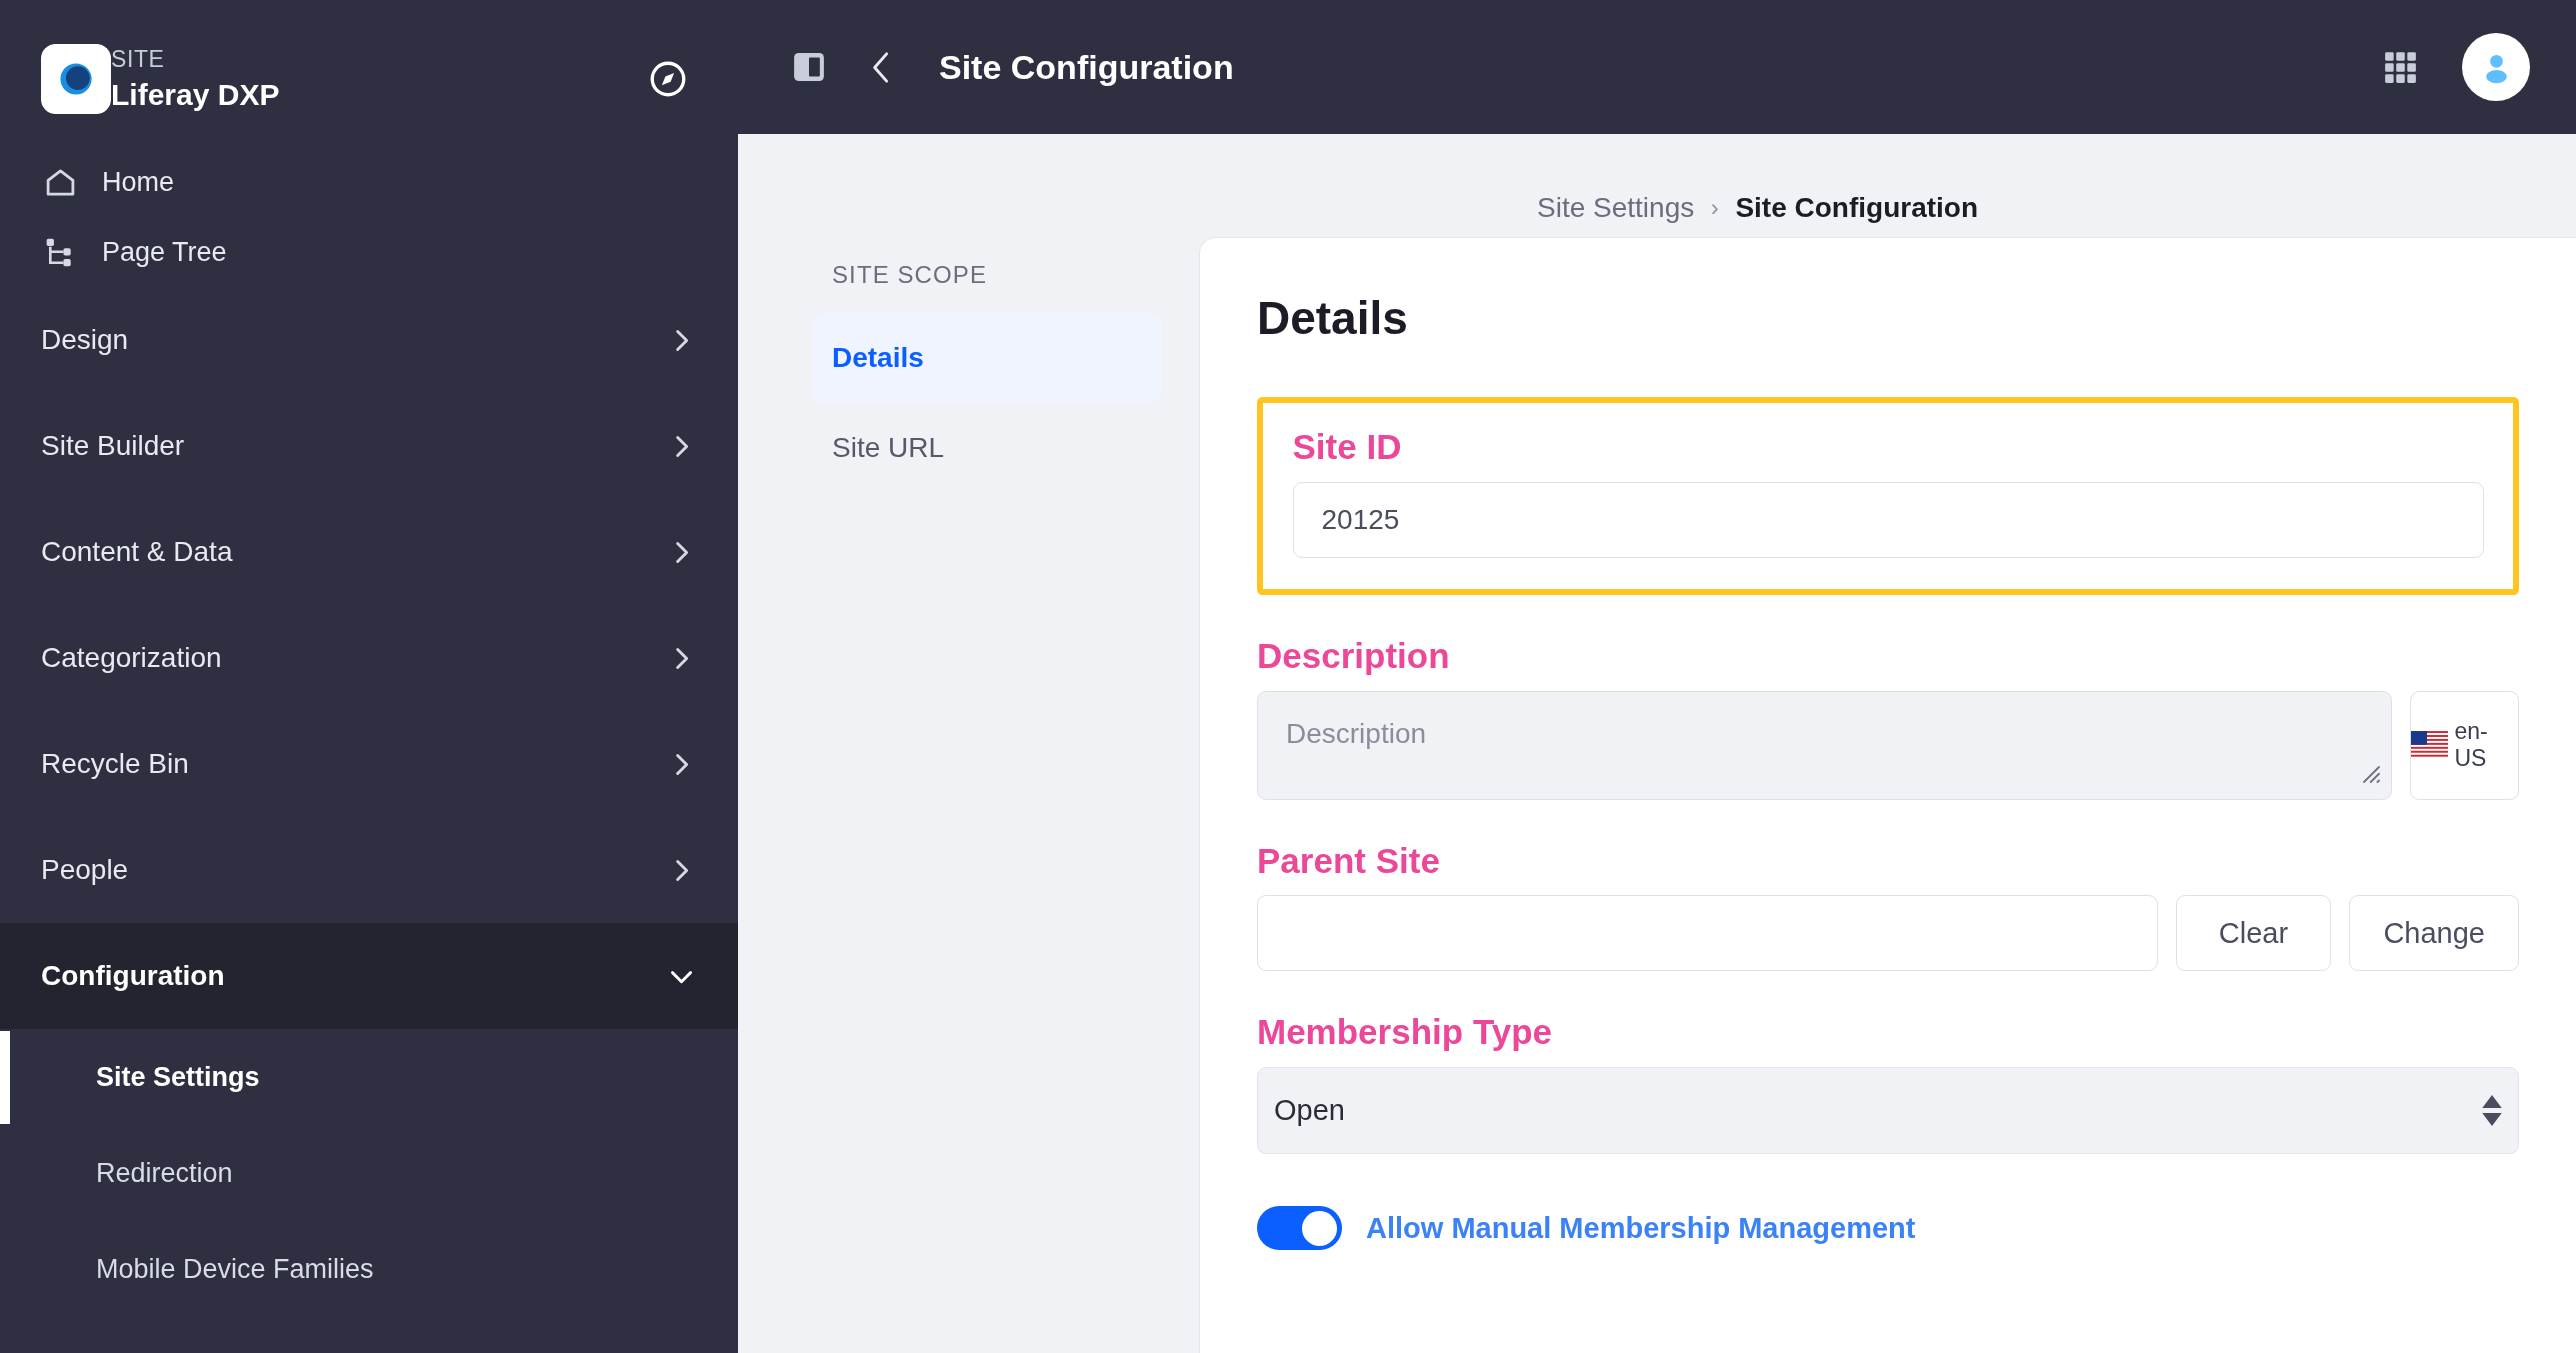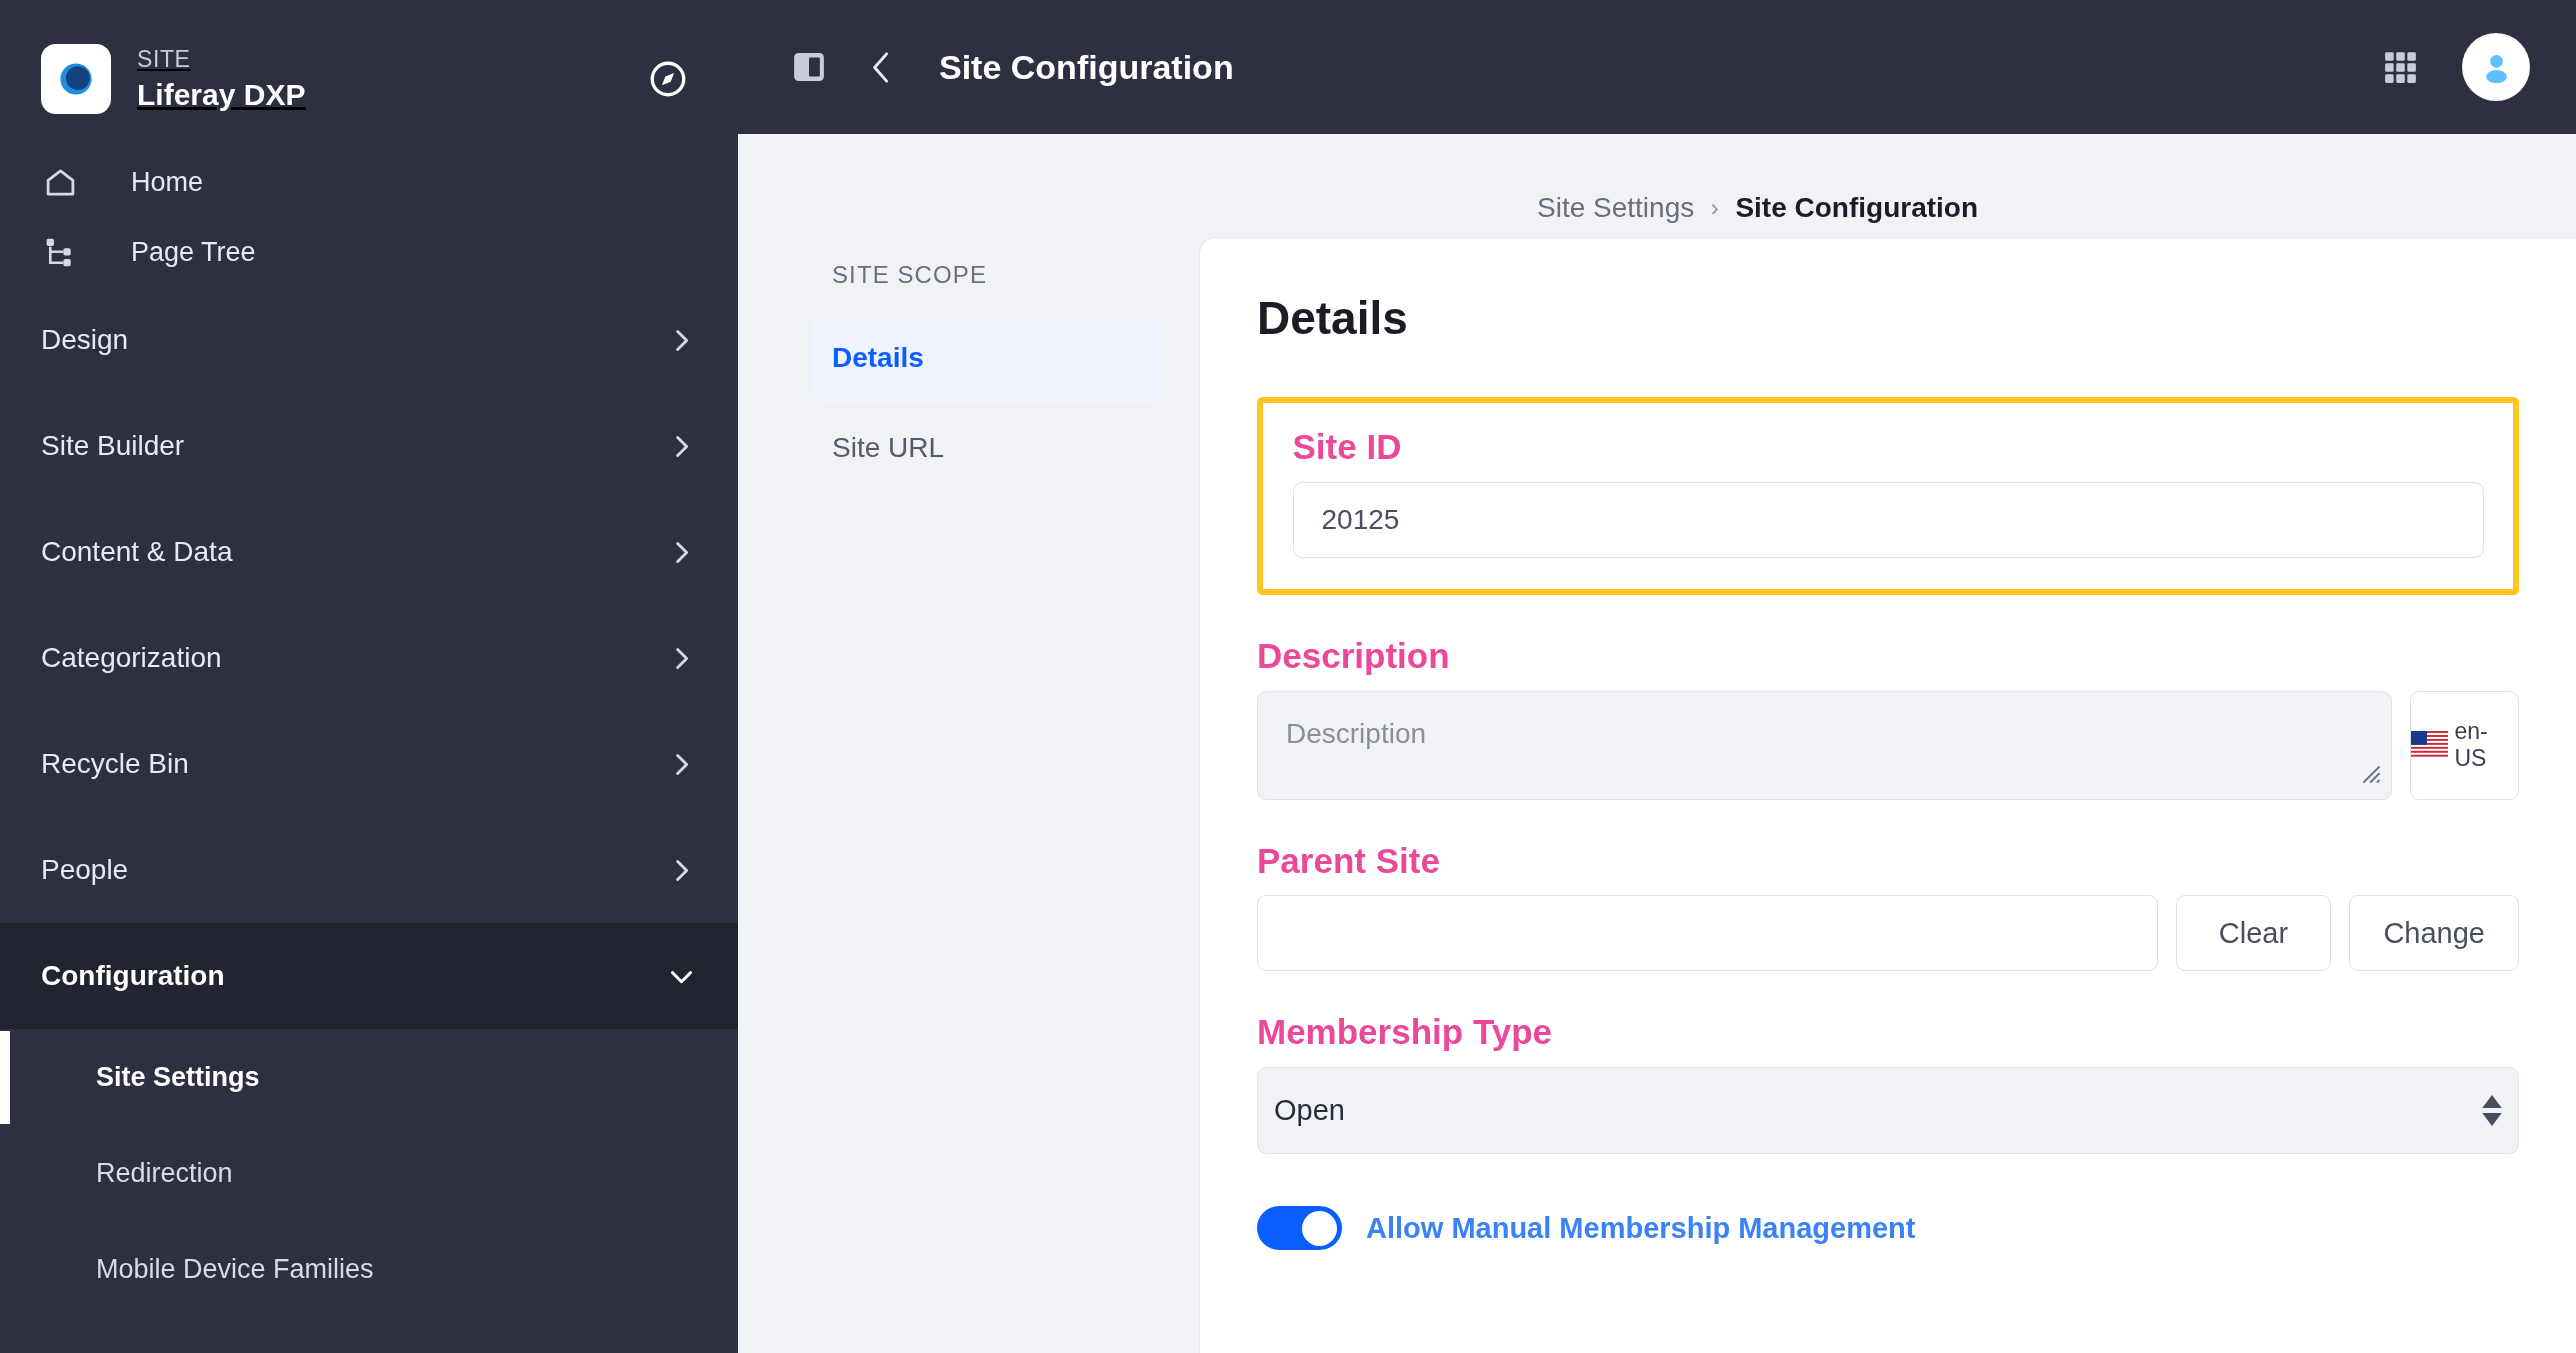--- a/index.html
+++ b/index.html
@@ -22,21 +22,21 @@
     display: flex; align-items: center;
     padding: 29.5px 41px 0 41px;
     height: 129px;
   }
   .brand-logo {
     width: 70px; height: 70px; border-radius: 14.8px;
     background: #ffffff;
     display: flex; align-items: center; justify-content: center;
     flex: 0 0 70px;
   }
-  .brand-text { margin-left: 26px; flex: 1; text-decoration: underline; }
+  .brand-text { flex: 1; }
   .brand-eyebrow {
     font-size: 23px; color: #C9CCDB; letter-spacing: 0.6px; line-height: 1.25;
   }
   .brand-title {
     font-size: 30px; color: #ffffff; font-weight: 700; line-height: 1.3;
     margin-top: 0.9px;
   }
   .compass-btn {
     width: 59px; height: 59px; flex: 0 0 59px;
     display: flex; align-items: center; justify-content: center;
@@ -47,21 +47,21 @@
   .sb-item {
     display: flex; align-items: center;
     height: 70px; padding: 0 41px;
     cursor: pointer; position: relative;
   }
   .sb-item .ico {
     width: 39px; flex: 0 0 39px; display: flex; align-items: center; justify-content: center;
     margin-right: 22px;
   }
   .sb-item .lbl {
-    font-size: 27px; color: #E8EAF2; font-weight: 400; white-space: nowrap; margin-left: 29px;
+    font-size: 27px; color: #E8EAF2; font-weight: 400; white-space: nowrap;
   }
 
   .sb-group {
     display: flex; align-items: center;
     height: 106px; padding: 0 41px;
     cursor: pointer; position: relative;
   }
   .sb-group .lbl { font-size: 28px; color: #E8EAF2; }
   .sb-group.open { background: #22242F; }
   .sb-group.open .lbl { font-weight: 700; color: #ffffff; }

